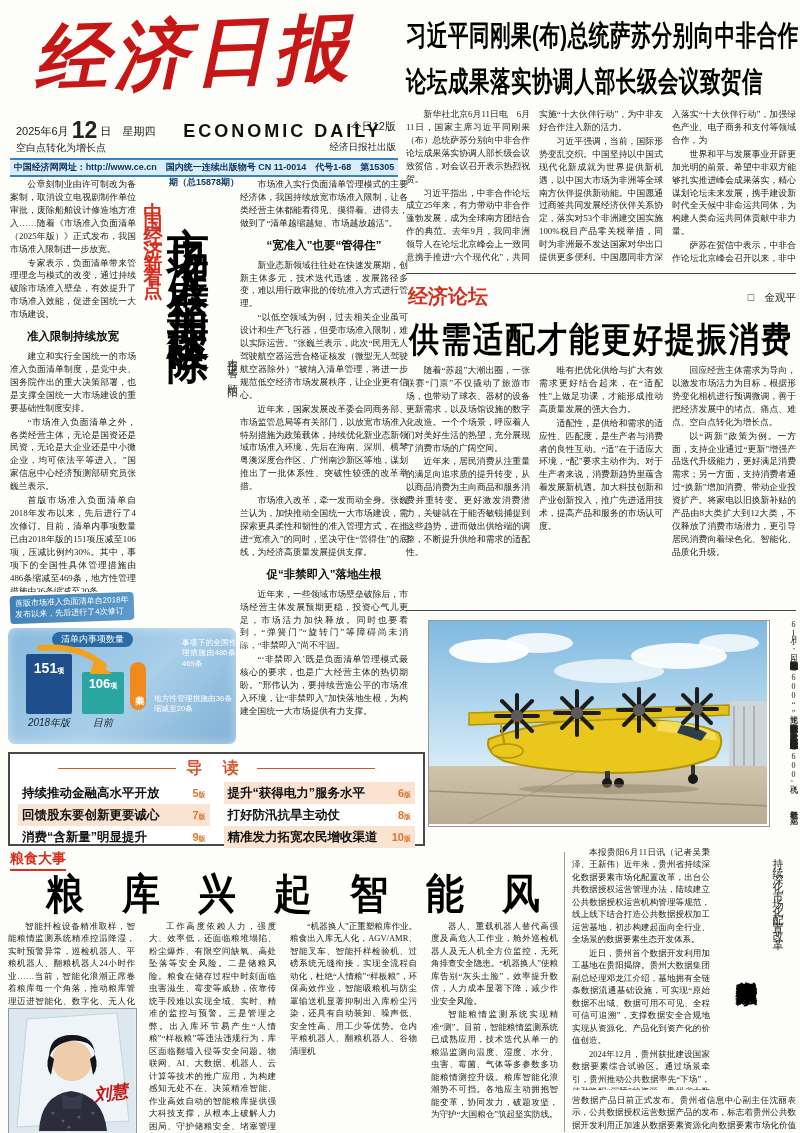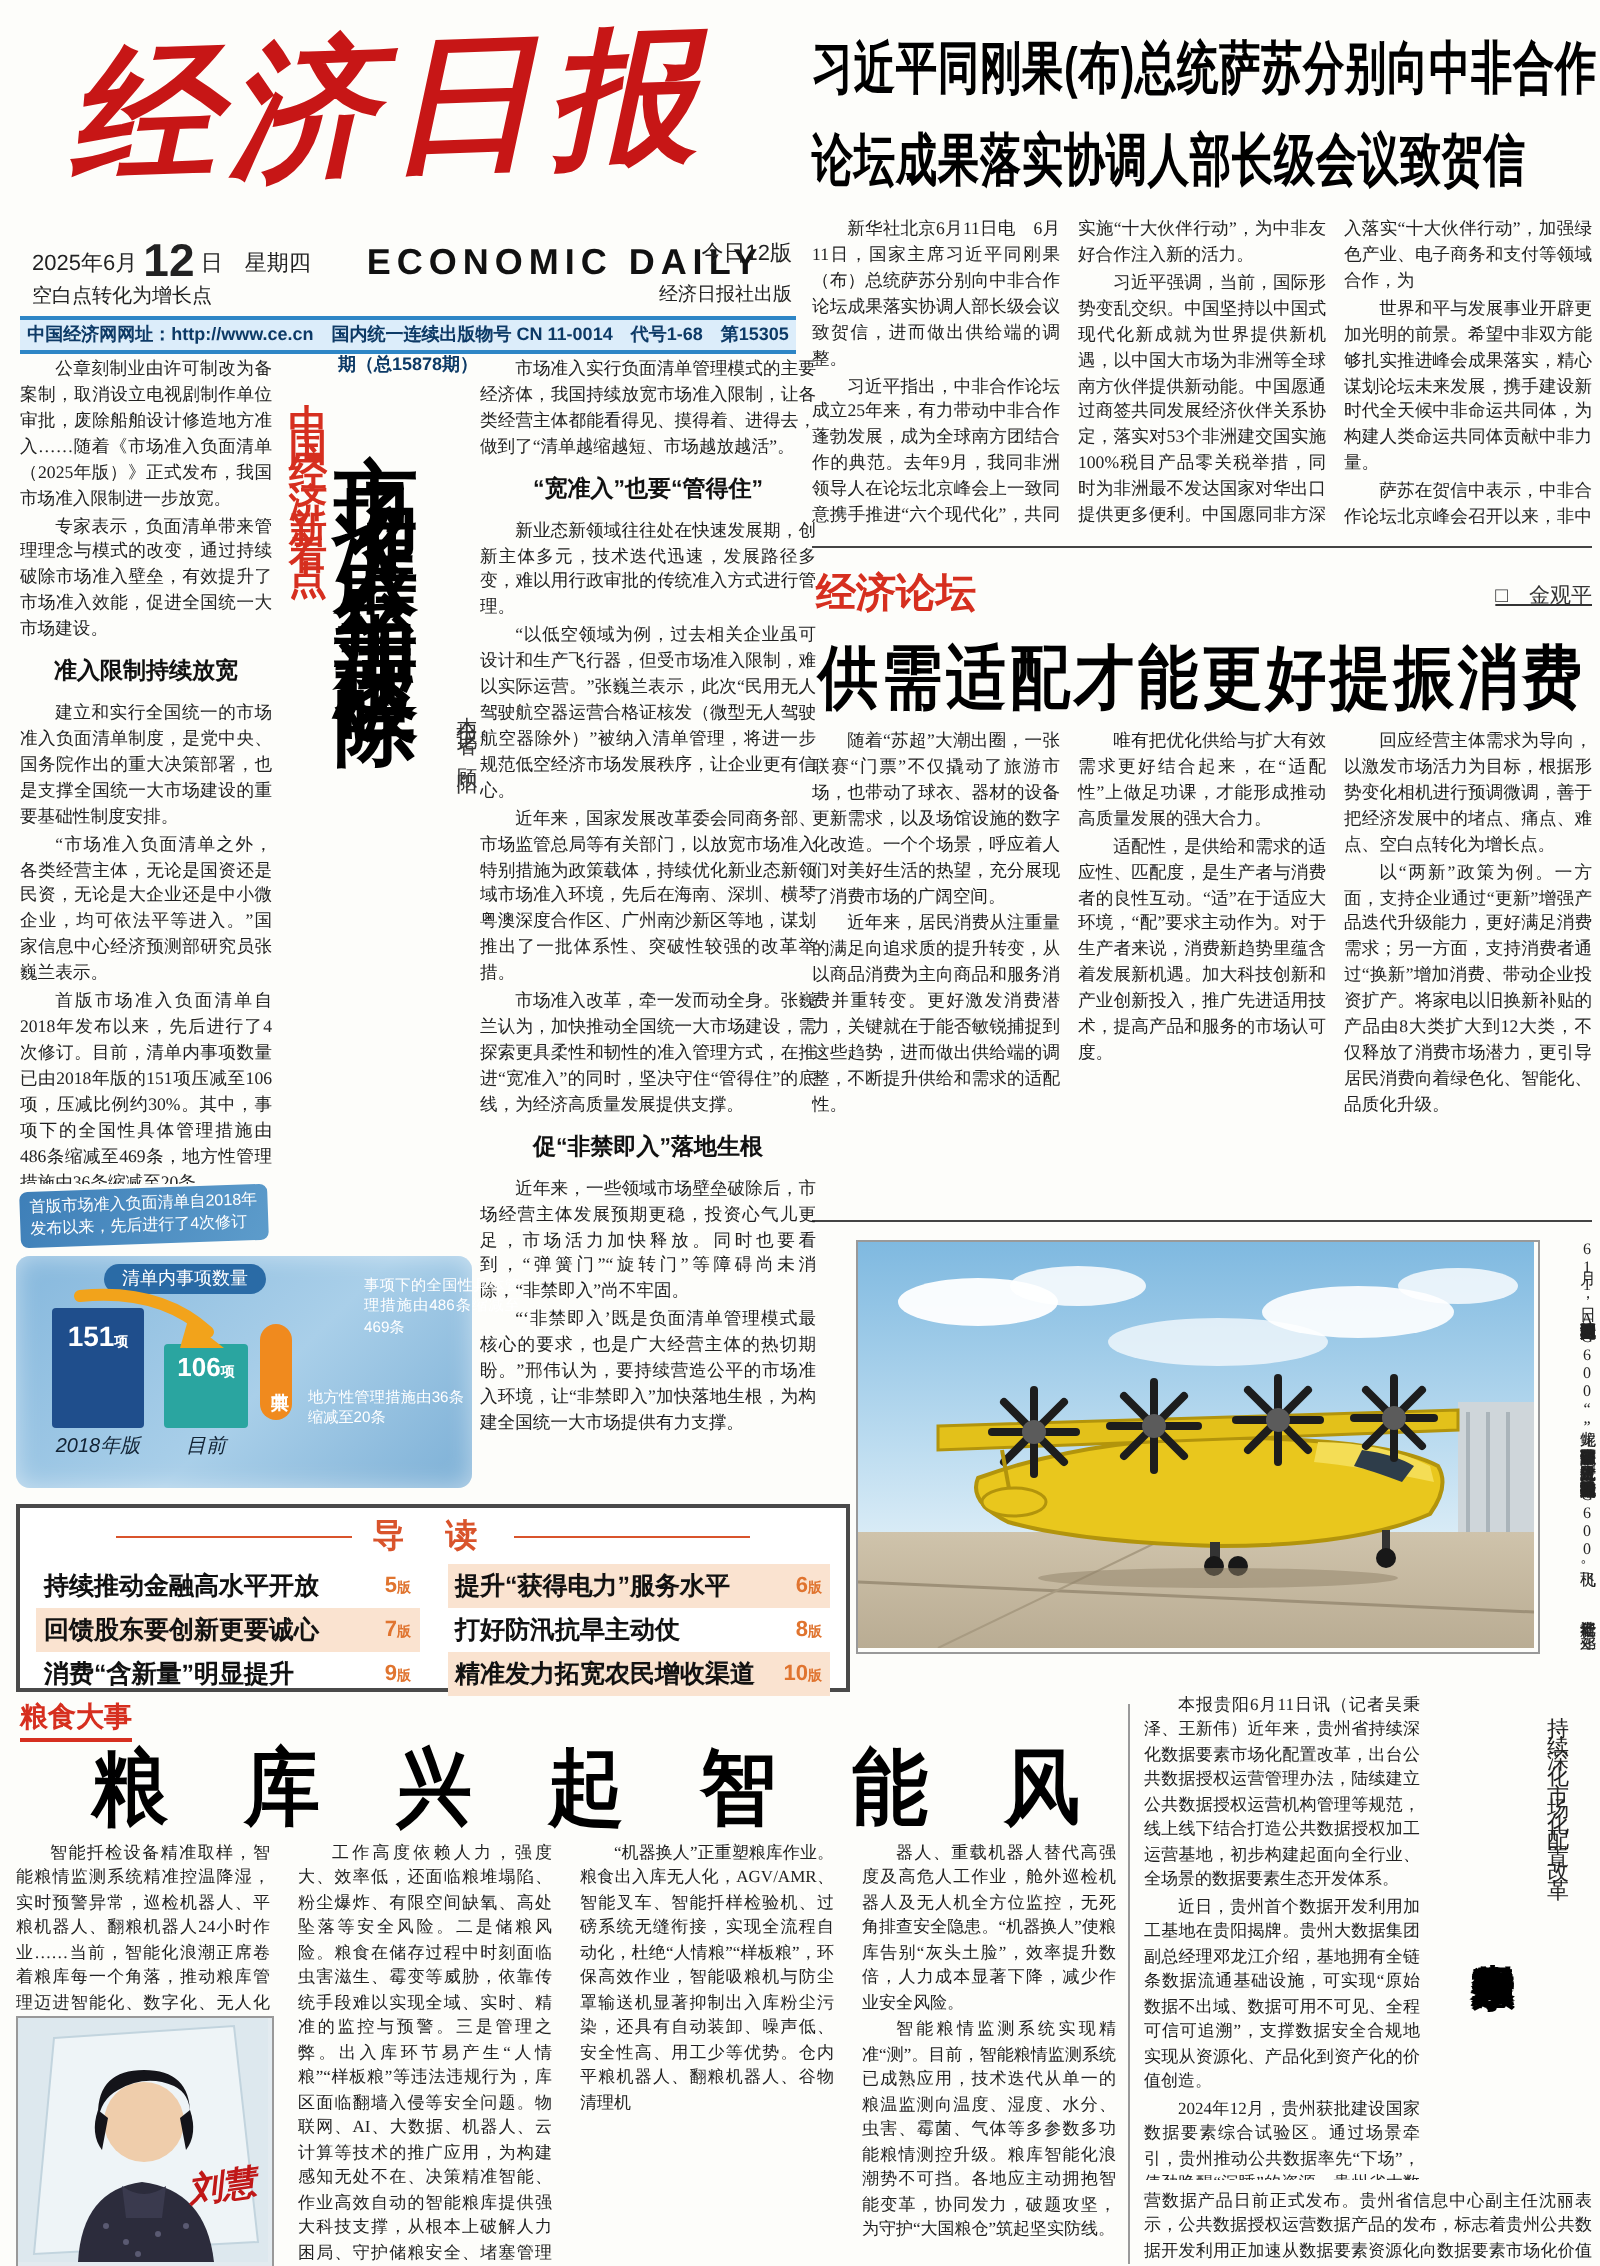--- a/index.html
+++ b/index.html
@@ -89,31 +89,31 @@
 
   <div class="abs pubbar" style="left:10px;top:158px;width:388px;height:15px;">中国经济网网址：http://www.ce.cn　国内统一连续出版物号 CN 11-0014　代号1-68　第15305期（总15878期）</div>
 
   <div class="abs" style="left:406px;top:12px;width:392px;height:92px;">
     <div class="hl-top">
       <div>习近平同刚果(布)总统萨苏分别向中非合作</div>
       <div>论坛成果落实协调人部长级会议致贺信</div>
     </div>
   </div>
   <div class="abs t clip" style="left:406px;top:108px;width:390px;height:158px;column-count:3;column-gap:9px;">
-    <p>新华社北京6月11日电　6月11日，国家主席习近平同刚果（布）总统萨苏分别向中非合作论坛成果落实协调人部长级会议致贺信，进而做出供给端的调整。</p>
+    <p>新华社北京6月11日电　6月11日，国家主席习近平同刚果（布）总统萨苏分别向中非合作论坛成果落实协调人部长级会议致贺信，对会议召开表示热烈祝贺。</p>
     <p>习近平指出，中非合作论坛成立25年来，有力带动中非合作蓬勃发展，成为全球南方团结合作的典范。去年9月，我同非洲领导人在论坛北京峰会上一致同意携手推进“六个现代化”，共同实施“十大伙伴行动”，为中非友好合作注入新的活力。</p>
     <p>习近平强调，当前，国际形势变乱交织。中国坚持以中国式现代化新成就为世界提供新机遇，以中国大市场为非洲等全球南方伙伴提供新动能。中国愿通过商签共同发展经济伙伴关系协定，落实对53个非洲建交国实施100%税目产品零关税举措，同时为非洲最不发达国家对华出口提供更多便利。中国愿同非方深入落实“十大伙伴行动”，加强绿色产业、电子商务和支付等领域合作，为</p>
     <p>世界和平与发展事业开辟更加光明的前景。希望中非双方能够扎实推进峰会成果落实，精心谋划论坛未来发展，携手建设新时代全天候中非命运共同体，为构建人类命运共同体贡献中非力量。</p>
     <p>萨苏在贺信中表示，中非合作论坛北京峰会召开以来，非中战略务实合作取得丰硕成果。本届协调人会议恰逢中非合作论坛成立25周年。我将全力以赴，坚定不移同习近平主席一道推动非中命运共同体建设，开启普惠包容全球化新时代。</p>
   </div>
 
   <div class="abs rule" style="left:406px;top:273px;width:390px;"></div>
 
   <div class="abs kicker-red" style="left:408px;top:283px;font-size:20px;">经济论坛</div>
-  <div class="abs" style="left:406px;top:291px;width:390px;text-align:right;font-size:10.5px;color:#333;text-decoration:underline;">□　金观平</div>
+  <div class="abs" style="left:406px;top:291px;width:390px;text-align:right;font-size:10.5px;color:#333;">□　金观平</div>
   <div class="abs hl-forum" style="left:406px;top:316px;width:390px;">供需适配才能更好提振消费</div>
 
   <div class="abs t clip" style="left:406px;top:364px;width:390px;height:240px;column-count:3;column-gap:9px;">
     <p>随着“苏超”大潮出圈，一张联赛“门票”不仅撬动了旅游市场，也带动了球衣、器材的设备更新需求，以及场馆设施的数字化改造。一个个场景，呼应着人们对美好生活的热望，充分展现了消费市场的广阔空间。</p>
     <p>近年来，居民消费从注重量的满足向追求质的提升转变，从以商品消费为主向商品和服务消费并重转变。更好激发消费潜力，关键就在于能否敏锐捕捉到这些趋势，进而做出供给端的调整，不断提升供给和需求的适配性。</p>
     <p>唯有把优化供给与扩大有效需求更好结合起来，在“适配性”上做足功课，才能形成推动高质量发展的强大合力。</p>
     <p>适配性，是供给和需求的适应性、匹配度，是生产者与消费者的良性互动。“适”在于适应大环境，“配”要求主动作为。对于生产者来说，消费新趋势里蕴含着发展新机遇。加大科技创新和产业创新投入，推广先进适用技术，提高产品和服务的市场认可度。</p>
     <p>回应经营主体需求为导向，以激发市场活力为目标，根据形势变化相机进行预调微调，善于把经济发展中的堵点、痛点、难点、空白点转化为增长点。</p>
     <p>以“两新”政策为例。一方面，支持企业通过“更新”增强产品迭代升级能力，更好满足消费需求；另一方面，支持消费者通过“换新”增加消费、带动企业投资扩产。将家电以旧换新补贴的产品由8大类扩大到12大类，不仅释放了消费市场潜力，更引导居民消费向着绿色化、智能化、品质化升级。</p>
   </div>

